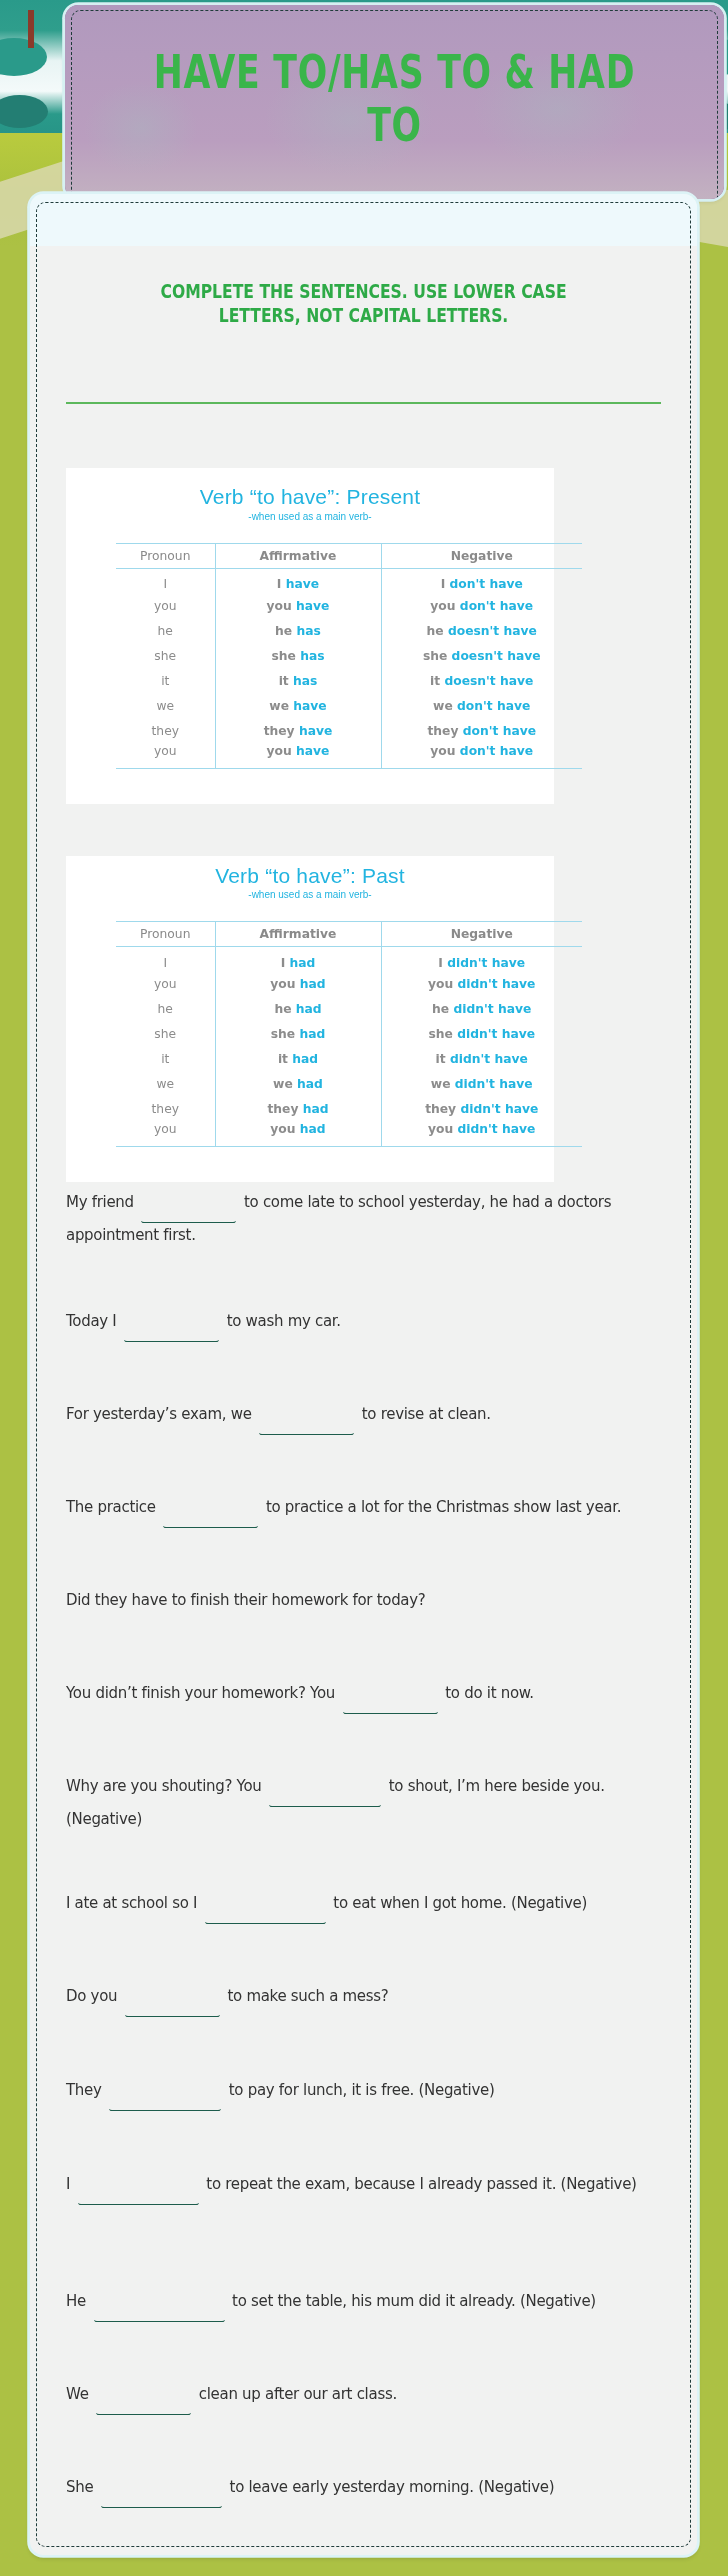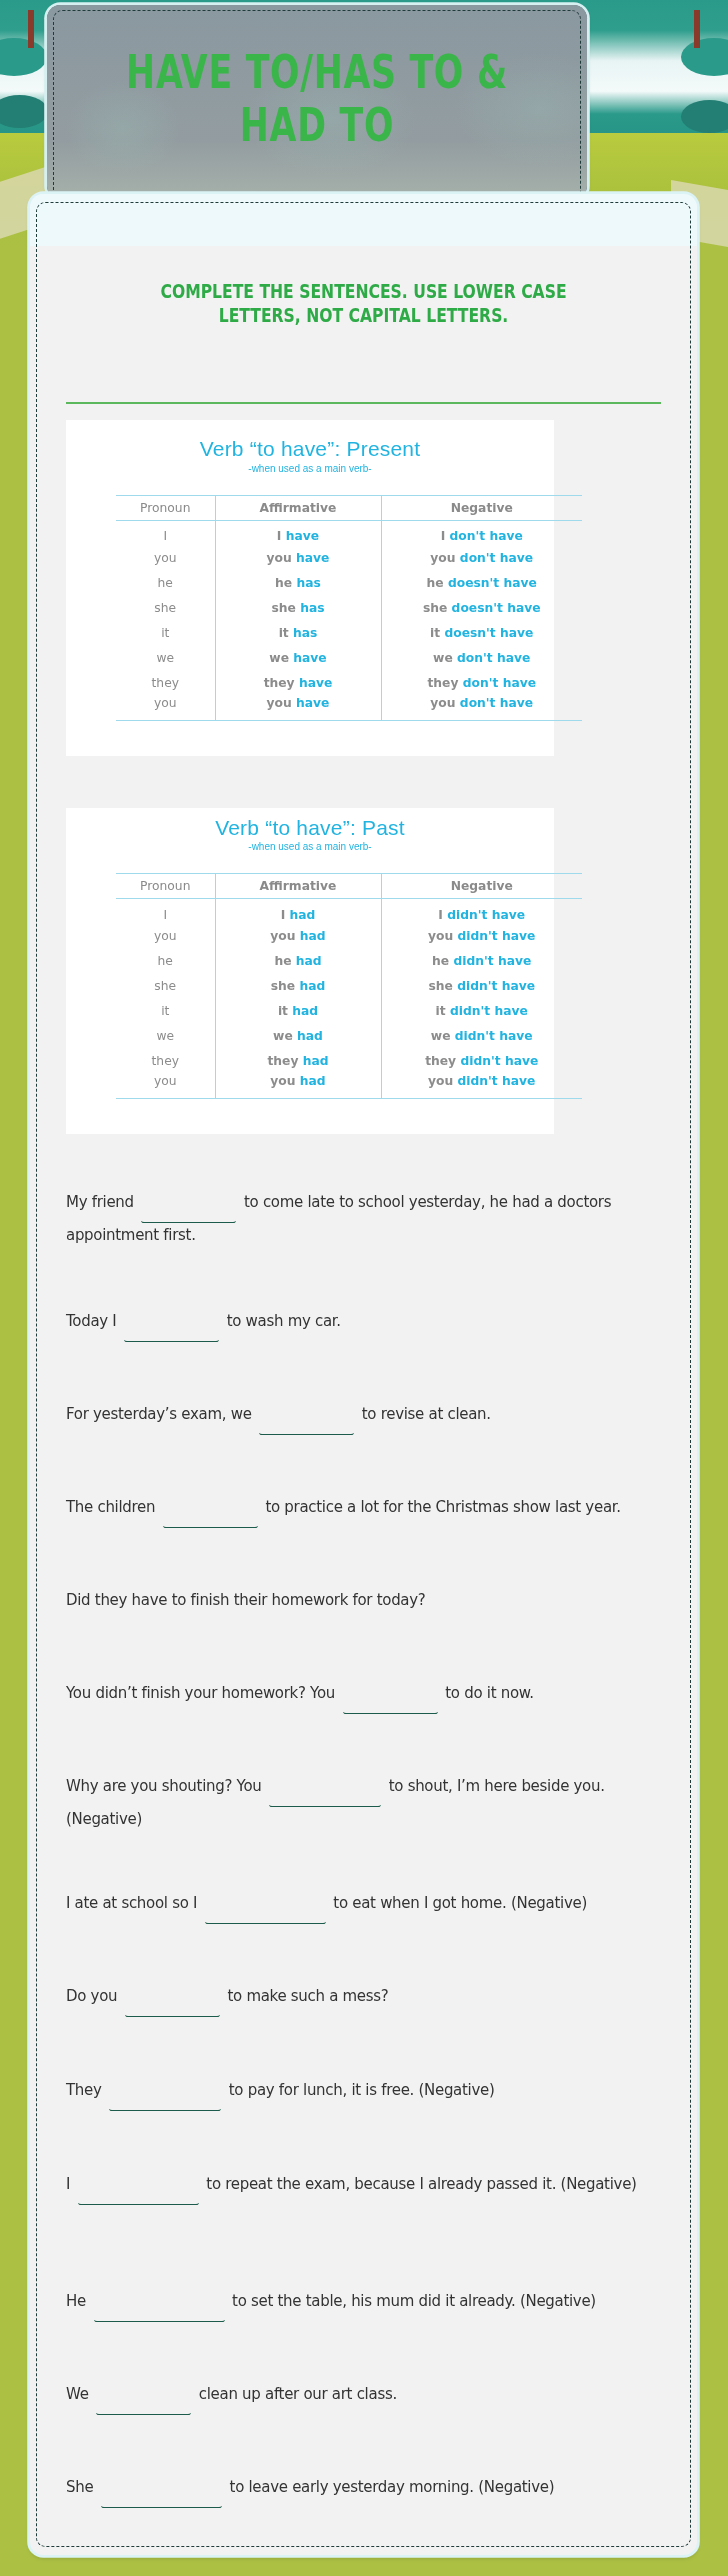--- a/index.html
+++ b/index.html
@@ -23,22 +23,22 @@
   .bg-path {
     position: absolute; left: 0; top: 171px; width: 66px; height: 57px;
     background: #dcd9b4; transform: skewY(-18deg); opacity: .8;
   }
   .bg-path.right { left: auto; right: 0; transform: skewY(10deg); width: 57px; top: 185px; }
   .tree-trunk { position: absolute; width: 5.7px; height: 38px; background: #8a3a2a; top: 9.5px; }
   .bush { position: absolute; border-radius: 50%; background: #237e73; }
 
   
   .header-card {
-    position: absolute; left: 47px; top: 4.7px; width: 540px; height: 194px;
-    background: #0f172a;
+    position: absolute; left: 65px; top: 4.7px; width: 659px; height: 194px;
+    background: #701a75;
     border-radius: 13.3px;
     box-shadow: 0 0 0 2.8px #d6f0f2, 0 1.9px 5.7px rgba(0,0,0,.15);
     overflow: hidden;
   }
   .header-card::before {
     content: ""; position: absolute; inset: 0;
     background:
       radial-gradient(ellipse 57px 47px at 76px 123px, rgba(160,200,190,.25), transparent),
       radial-gradient(ellipse 85px 57px at 284px 114px, rgba(160,200,190,.25), transparent),
       radial-gradient(ellipse 85px 57px at 493px 104px, rgba(160,200,190,.25), transparent),
@@ -90,20 +90,21 @@
   .divider {
     position: absolute; left: 36px; right: 36px; top: 402px;
     height: 1.9px; background: #5cb85c;
   }
   .divider-abs { top: 208px; }
 
   
   .conj {
     position: absolute; left: 36px; width: 488px;
     background: #ffffff;
+    margin-top: 48px;
   }
   .conj-title {
     text-align: center; color: #22b4e0;
     font-size: 21px; margin-top: 17px; letter-spacing: 0.2px;
   }
   .conj-sub {
     text-align: center; color: #22b4e0; font-size: 10px; margin-top: 1.9px;
   }
   .conj table {
     margin: 21px 0 0 50px; width: 466px; border-collapse: collapse;
@@ -270,21 +271,21 @@
             <td><span>you</span> <span class="hl">didn't have</span></td>
           </tr>
     </tbody>
       </table>
   </div>
 
   <div class="questions">
     <p class="q" style="top:996px"><span>My friend</span><input class="blank" style="width: 95px;" value=""><span>to come late to school yesterday, he had a doctors appointment first.</span></p>
     <p class="q" style="top:1115px"><span>Today I</span><input class="blank" style="width: 95px;" value=""><span>to wash my car.</span></p>
     <p class="q" style="top:1208px"><span>For yesterday’s exam, we</span><input class="blank" style="width: 95px;" value=""><span>to revise at clean.</span></p>
-    <p class="q" style="top:1301px"><span>The children</span><input class="blank" style="width: 95px;" value=""><span>to practice a lot for the Christmas show last year.</span></p>
+    <p class="q" style="top:1301px"><span>The practice</span><input class="blank" style="width: 95px;" value=""><span>to practice a lot for the Christmas show last year.</span></p>
     <p class="q" style="top:1394px"><span>Did they have to finish their homework for today?</span></p>
     <p class="q" style="top:1487px"><span>You didn’t finish your homework? You</span><input class="blank" style="width: 95px;" value=""><span>to do it now.</span></p>
     <p class="q" style="top:1580px"><span>Why are you shouting? You</span><input class="blank" style="width: 112px;" value=""><span>to shout, I’m here beside you. (Negative)</span></p>
     <p class="q" style="top:1697px"><span>I ate at school so I</span><input class="blank" style="width: 121px;" value=""><span>to eat when I got home. (Negative)</span></p>
     <p class="q" style="top:1790px"><span>Do you</span><input class="blank" style="width: 95px;" value=""><span>to make such a mess?</span></p>
     <p class="q" style="top:1884px"><span>They</span><input class="blank" style="width: 112px;" value=""><span>to pay for lunch, it is free. (Negative)</span></p>
     <p class="q" style="top:1978px"><span>I</span><input class="blank" style="width: 121px;" value=""><span>to repeat the exam, because I already passed it. (Negative)</span></p>
     <p class="q" style="top:2095px"><span>He</span><input class="blank" style="width: 131px;" value=""><span>to set the table, his mum did it already. (Negative)</span></p>
     <p class="q" style="top:2188px"><span>We</span><input class="blank" style="width: 95px;" value=""><span>clean up after our art class.</span></p>
     <p class="q" style="top:2281px"><span>She</span><input class="blank" style="width: 121px;" value=""><span>to leave early yesterday morning. (Negative)</span></p>

